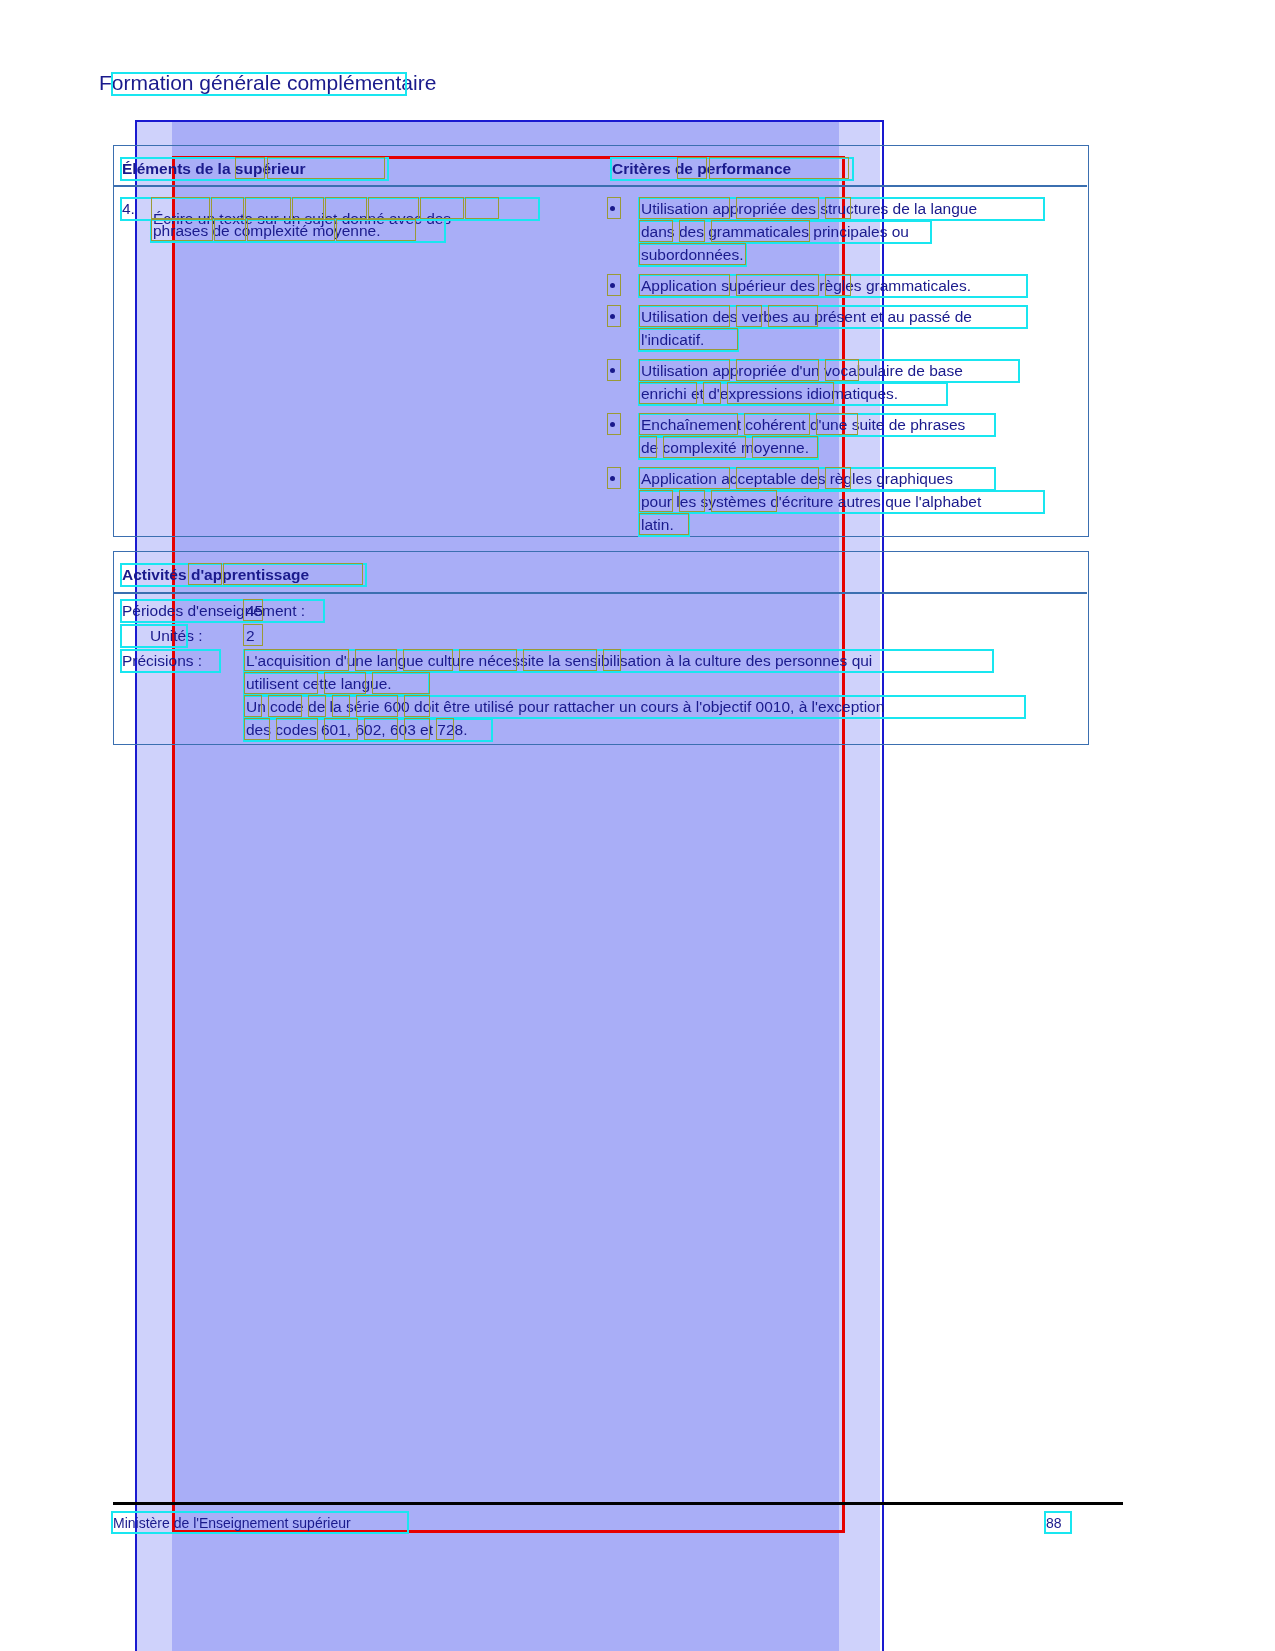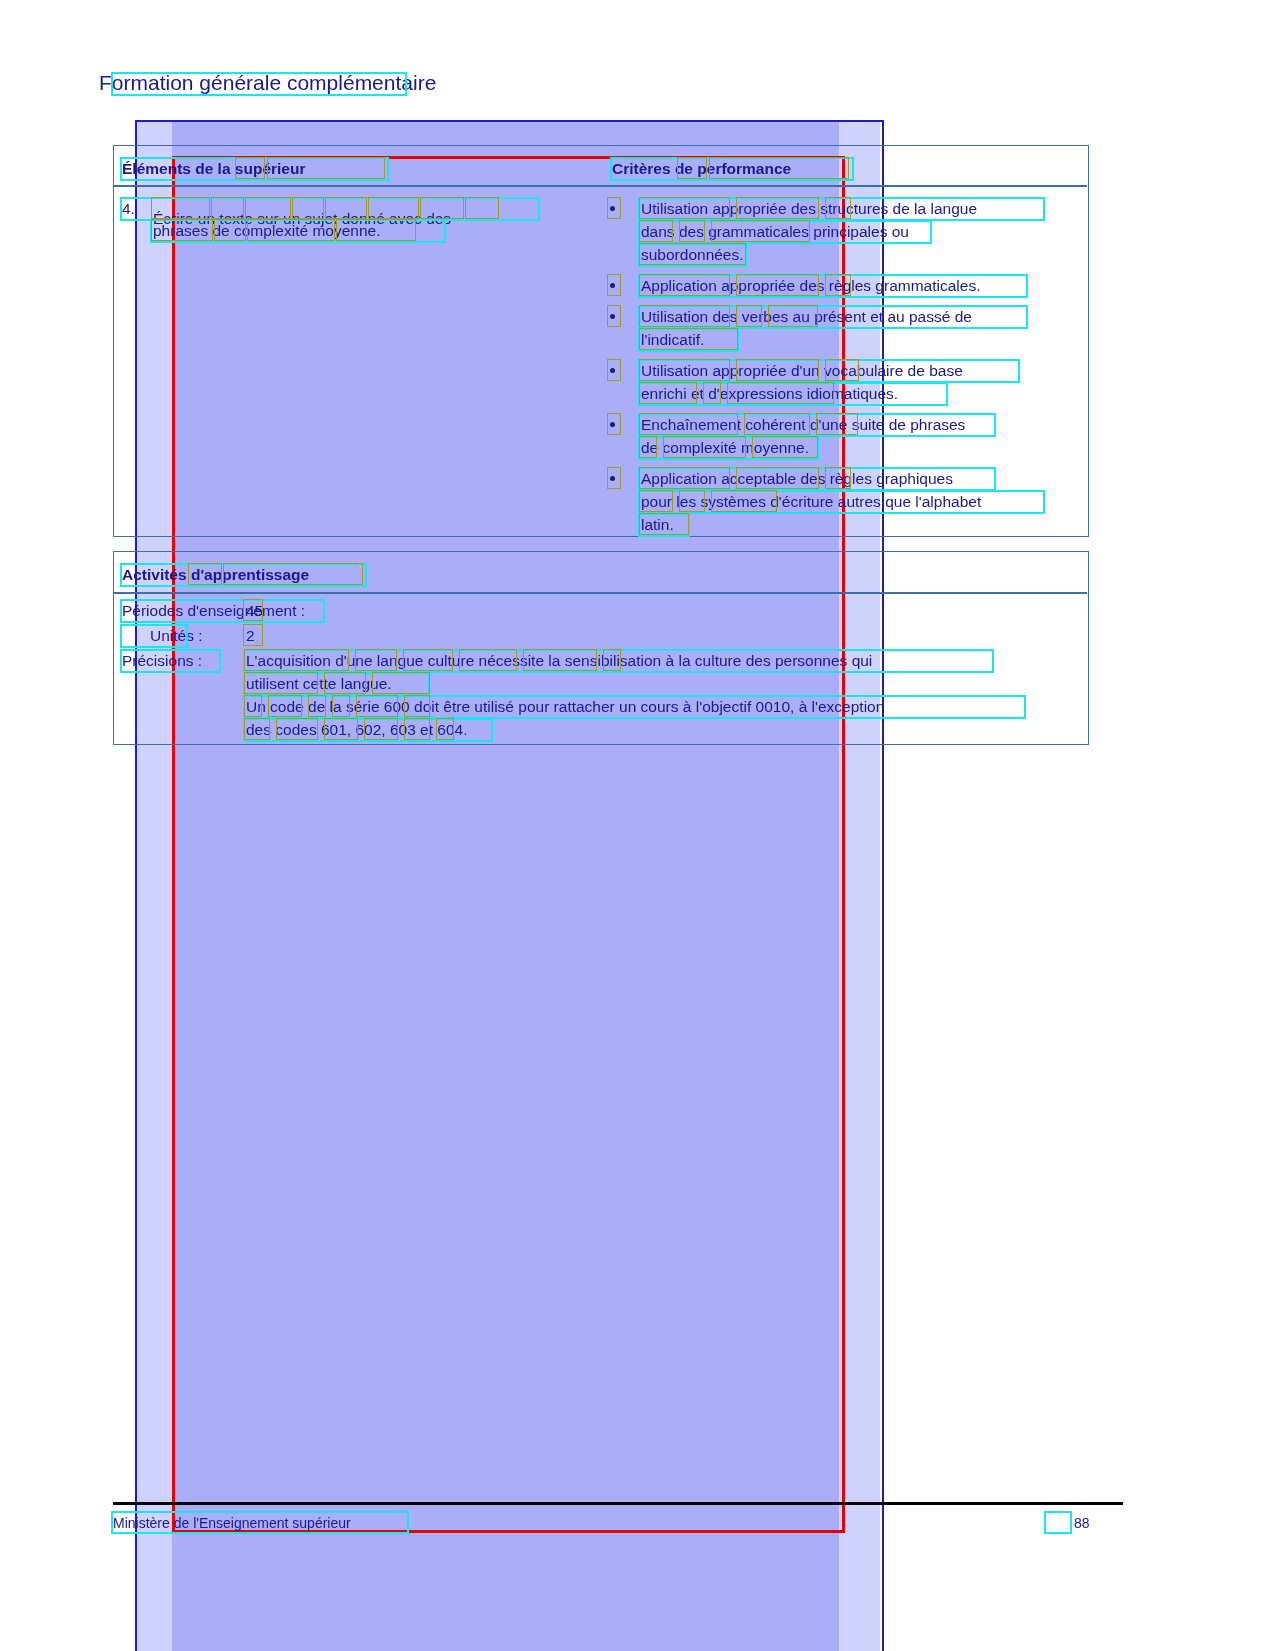--- a/index.html
+++ b/index.html
@@ -26,21 +26,21 @@
   .doc-text.bold{font-weight:bold;}
 
   #header-title{left:99px;top:72px;font-size:21px;}
 
   
   .tbl-border{position:absolute;border:1.5px solid #3b6fb0;}
 
   
   #footer-rule{position:absolute;left:113px;top:1502px;width:1010px;height:3px;background:#000;}
   #footer-left{left:113px;top:1512px;font-size:14px;}
-  #footer-right{left:1046px;top:1512px;font-size:14px;margin-left:28px;}
+  #footer-right{left:1046px;top:1512px;font-size:14px;}
 
   
   .bullet{position:absolute;width:5px;height:5px;background:#1a1a8c;border-radius:50%;}
 </style>
 </head>
 <body>
 
 <div id="page">
 
   <div class="sel-block light" style="left:135px;top:120px;width:745px;height:1531px;"></div>
@@ -95,21 +95,21 @@
       <div class="doc-text" style="left: 641px; top: 221px;">dans des grammaticales principales ou</div>
       <div class="cyan-box" style="left: 638px; top: 220px; width: 290px; height: 20px;"></div>
       <div class="olive-box" style="left: 639px; top: 220px; width: 32px; height: 20px;"></div>
       <div class="olive-box" style="left: 679px; top: 220px; width: 24px; height: 20px;"></div>
       <div class="olive-box" style="left: 711px; top: 220px; width: 97px; height: 20px;"></div>
       <div class="doc-text" style="left: 641px; top: 244px;">subordonnées.</div>
       <div class="cyan-box" style="left: 638px; top: 243px; width: 105px; height: 20px;"></div>
       <div class="olive-box" style="left: 639px; top: 243px; width: 105px; height: 20px;"></div>
       <div class="bullet" style="left: 610px; top: 283px;"></div>
       <div class="olive-box" style="left: 607px; top: 274px; width: 12px; height: 20px;"></div>
-      <div class="doc-text" style="left: 641px; top: 275px;">Application appropriée des règles grammaticales.</div>
+      <div class="doc-text" style="left: 641px; top: 275px;">Application supérieur des règles grammaticales.</div>
       <div class="cyan-box" style="left: 638px; top: 274px; width: 386px; height: 20px;"></div>
       <div class="olive-box" style="left: 639px; top: 274px; width: 89px; height: 20px;"></div>
       <div class="olive-box" style="left: 736px; top: 274px; width: 81px; height: 20px;"></div>
       <div class="olive-box" style="left: 825px; top: 274px; width: 24px; height: 20px;"></div>
       <div class="bullet" style="left: 610px; top: 314px;"></div>
       <div class="olive-box" style="left: 607px; top: 305px; width: 12px; height: 20px;"></div>
       <div class="doc-text" style="left: 641px; top: 306px;">Utilisation des verbes au présent et au passé de</div>
       <div class="cyan-box" style="left: 638px; top: 305px; width: 386px; height: 20px;"></div>
       <div class="olive-box" style="left: 639px; top: 305px; width: 89px; height: 20px;"></div>
       <div class="olive-box" style="left: 736px; top: 305px; width: 24px; height: 20px;"></div>
@@ -191,21 +191,21 @@
       <div class="olive-box" style="left: 324px; top: 672px; width: 40px; height: 20px;"></div>
       <div class="olive-box" style="left: 372px; top: 672px; width: 56px; height: 20px;"></div>
       <div class="doc-text" style="left: 246px; top: 696px;">Un code de la série 600 doit être utilisé pour rattacher un cours à l'objectif 0010, à l'exception</div>
       <div class="cyan-box" style="left: 243px; top: 695px; width: 779px; height: 20px;"></div>
       <div class="olive-box" style="left: 244px; top: 695px; width: 16px; height: 20px;"></div>
       <div class="olive-box" style="left: 268px; top: 695px; width: 32px; height: 20px;"></div>
       <div class="olive-box" style="left: 308px; top: 695px; width: 16px; height: 20px;"></div>
       <div class="olive-box" style="left: 332px; top: 695px; width: 16px; height: 20px;"></div>
       <div class="olive-box" style="left: 356px; top: 695px; width: 40px; height: 20px;"></div>
       <div class="olive-box" style="left: 404px; top: 695px; width: 24px; height: 20px;"></div>
-      <div class="doc-text" style="left: 246px; top: 719px;">des codes 601, 602, 603 et 604.</div>
+      <div class="doc-text" style="left: 246px; top: 719px;">des codes 601, 602, 603 et 728.</div>
       <div class="cyan-box" style="left: 243px; top: 718px; width: 246px; height: 20px;"></div>
       <div class="olive-box" style="left: 244px; top: 718px; width: 24px; height: 20px;"></div>
       <div class="olive-box" style="left: 276px; top: 718px; width: 40px; height: 20px;"></div>
       <div class="olive-box" style="left: 324px; top: 718px; width: 32px; height: 20px;"></div>
       <div class="olive-box" style="left: 364px; top: 718px; width: 32px; height: 20px;"></div>
       <div class="olive-box" style="left: 404px; top: 718px; width: 24px; height: 20px;"></div>
       <div class="olive-box" style="left: 436px; top: 718px; width: 16px; height: 20px;"></div>
     </div>
 
   <div id="footer-rule"></div>

